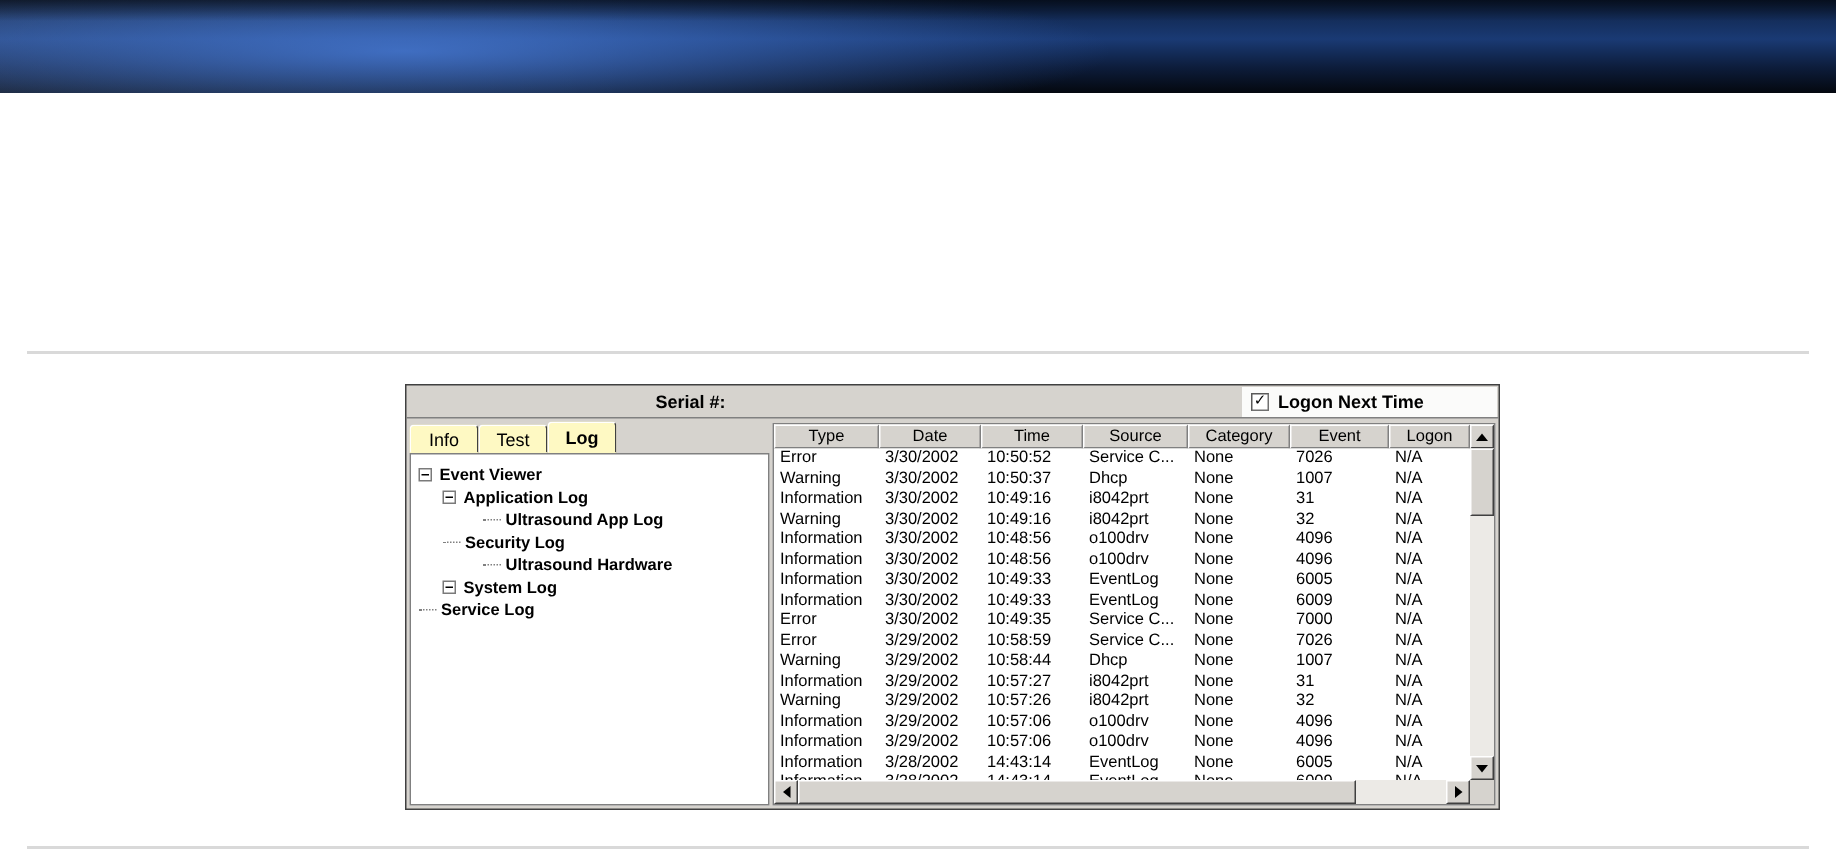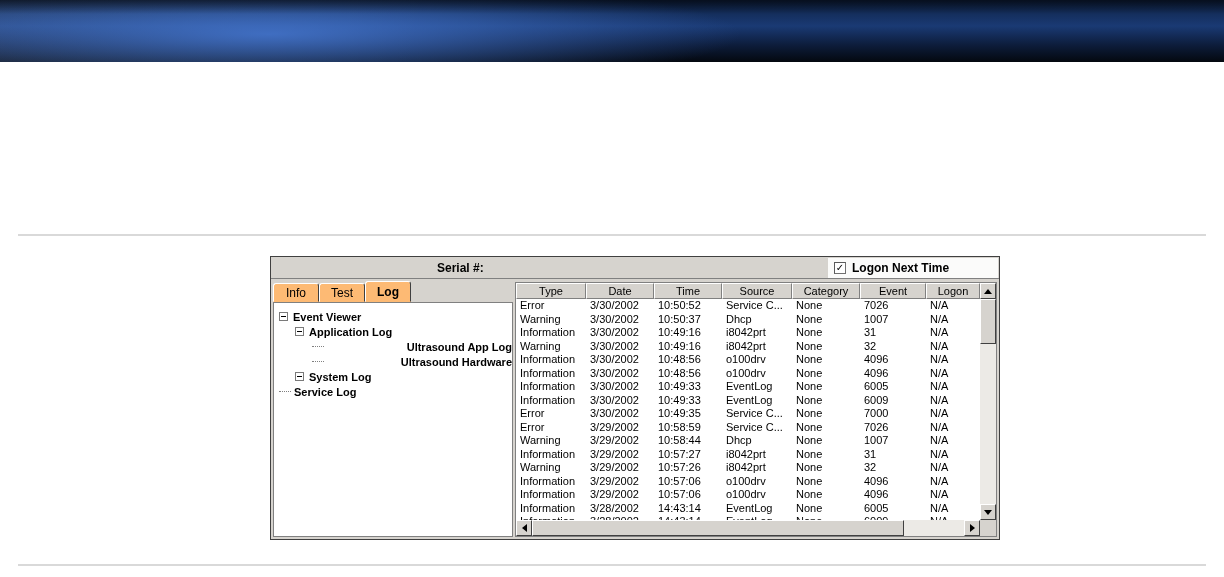--- a/index.html
+++ b/index.html
@@ -38,32 +38,32 @@
     display:flex; align-items:center; justify-content:center;
     font-size:10px; font-weight:bold; line-height:1; color:#000; margin-right:6px;
   }
   .logon-label { font-size:12px; font-weight:bold; color:#000; white-space:nowrap; }
 
   
   .left-pane { position:absolute; left:2px; top:24px; width:240px; bottom:2px; }
   .tabs { height:21px; display:flex; align-items:flex-end; }
   .tab {
     min-width:46px; text-align:center; padding:2px 9px 2px 9px; font-size:12px;
-    background:#fdba74; color:#000;
+    background:#fef9c3; color:#000;
     border:1px solid; border-color:#ffffff #404040 transparent #ffffff;
     border-top-left-radius:3px; border-top-right-radius:3px;
     height:19px; margin-right:0px; position:relative;
   }
   .tab.active { font-weight:bold; height:21px; z-index:2; padding-top:3px; }
   .tree-box {
     position:absolute; left:0; top:21px; right:0; bottom:0;
     background:#ffffff; border:1px solid #808080; padding-top:6px; overflow:hidden;
   }
   .tree-item { height:15px; display:flex; align-items:center; white-space:nowrap; font-size:11px; color:#000;font-weight:bold; }
-  .lvl0 { padding-left:5px; } .lvl1 { padding-left:21px; } .lvl2 { padding-left:38px;justify-content:space-between; }
+  .lvl0 { padding-left:5px; } .lvl1 { padding-left:21px; } .lvl2 { padding-left:48px; }
   .expbox {
     width:9px; height:9px; background:#fff; border:1px solid #7a7a7a;
     position:relative; margin-right:5px; flex:0 0 auto;
   }
   .expbox::before { content:""; position:absolute; left:1px; right:1px; top:3px; height:1px; background:#000; }
   .tree-dash { width:12px; height:1px; border-top:1px dotted #808080; margin-right:3px; flex:0 0 auto; }
 
   
   .right-pane {
     position:absolute; left:244px; top:25px; right:2px; bottom:2px;
@@ -146,20 +146,24 @@
           <span>Event Viewer</span>
         </div>
         <div class="tree-item lvl1">
           <span class="expbox"></span>
           <span>Application Log</span>
         </div>
         <div class="tree-item lvl2">
           <span class="tree-dash"></span>
           <span>Ultrasound App Log</span>
         </div>
+        <div class="tree-item lvl1">
+          <span class="tree-dash"></span>
+          <span>Security Log</span>
+        </div>
         <div class="tree-item lvl2">
           <span class="tree-dash"></span>
           <span>Ultrasound Hardware</span>
         </div>
         <div class="tree-item lvl1">
           <span class="expbox"></span>
           <span>System Log</span>
         </div>
         <div class="tree-item lvl0">
           <span class="tree-dash"></span>

